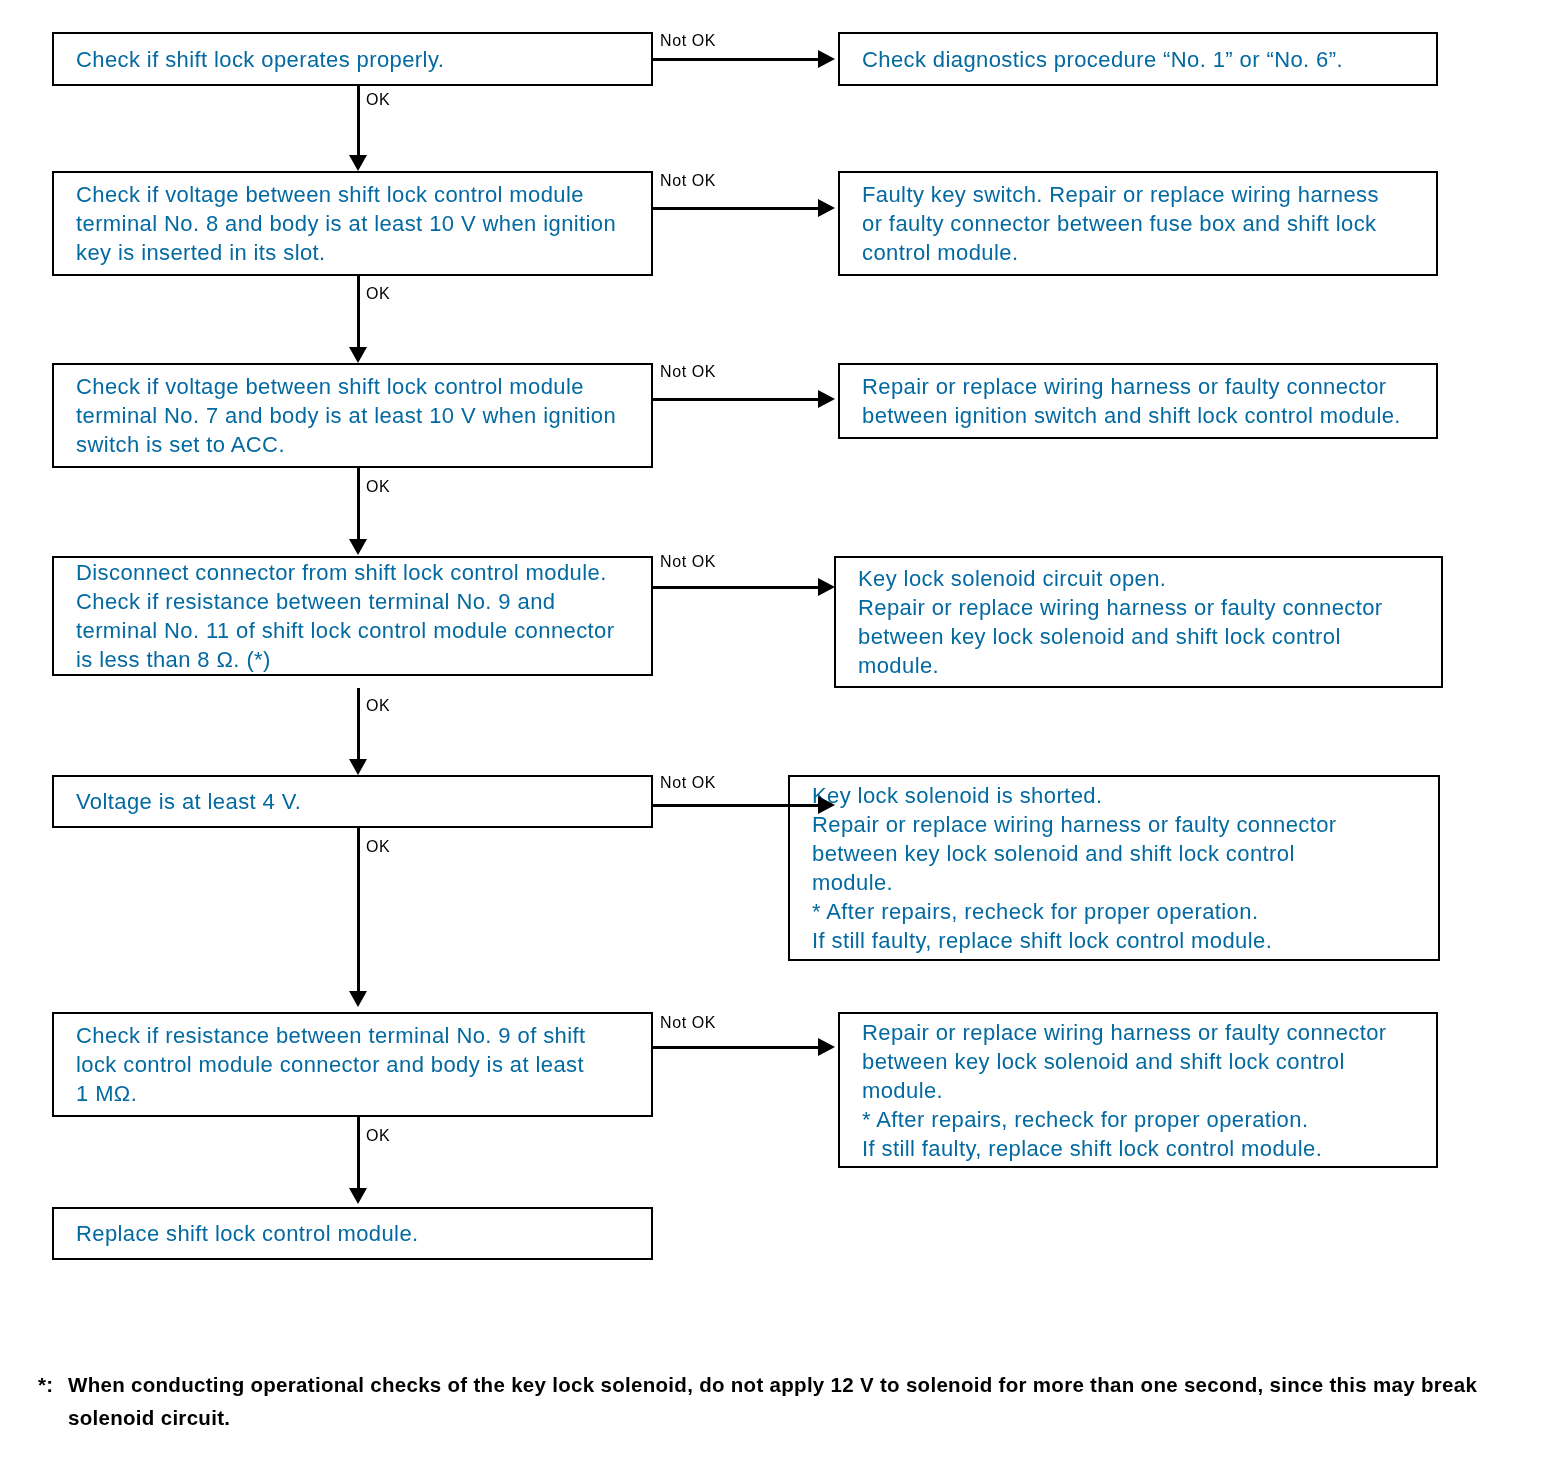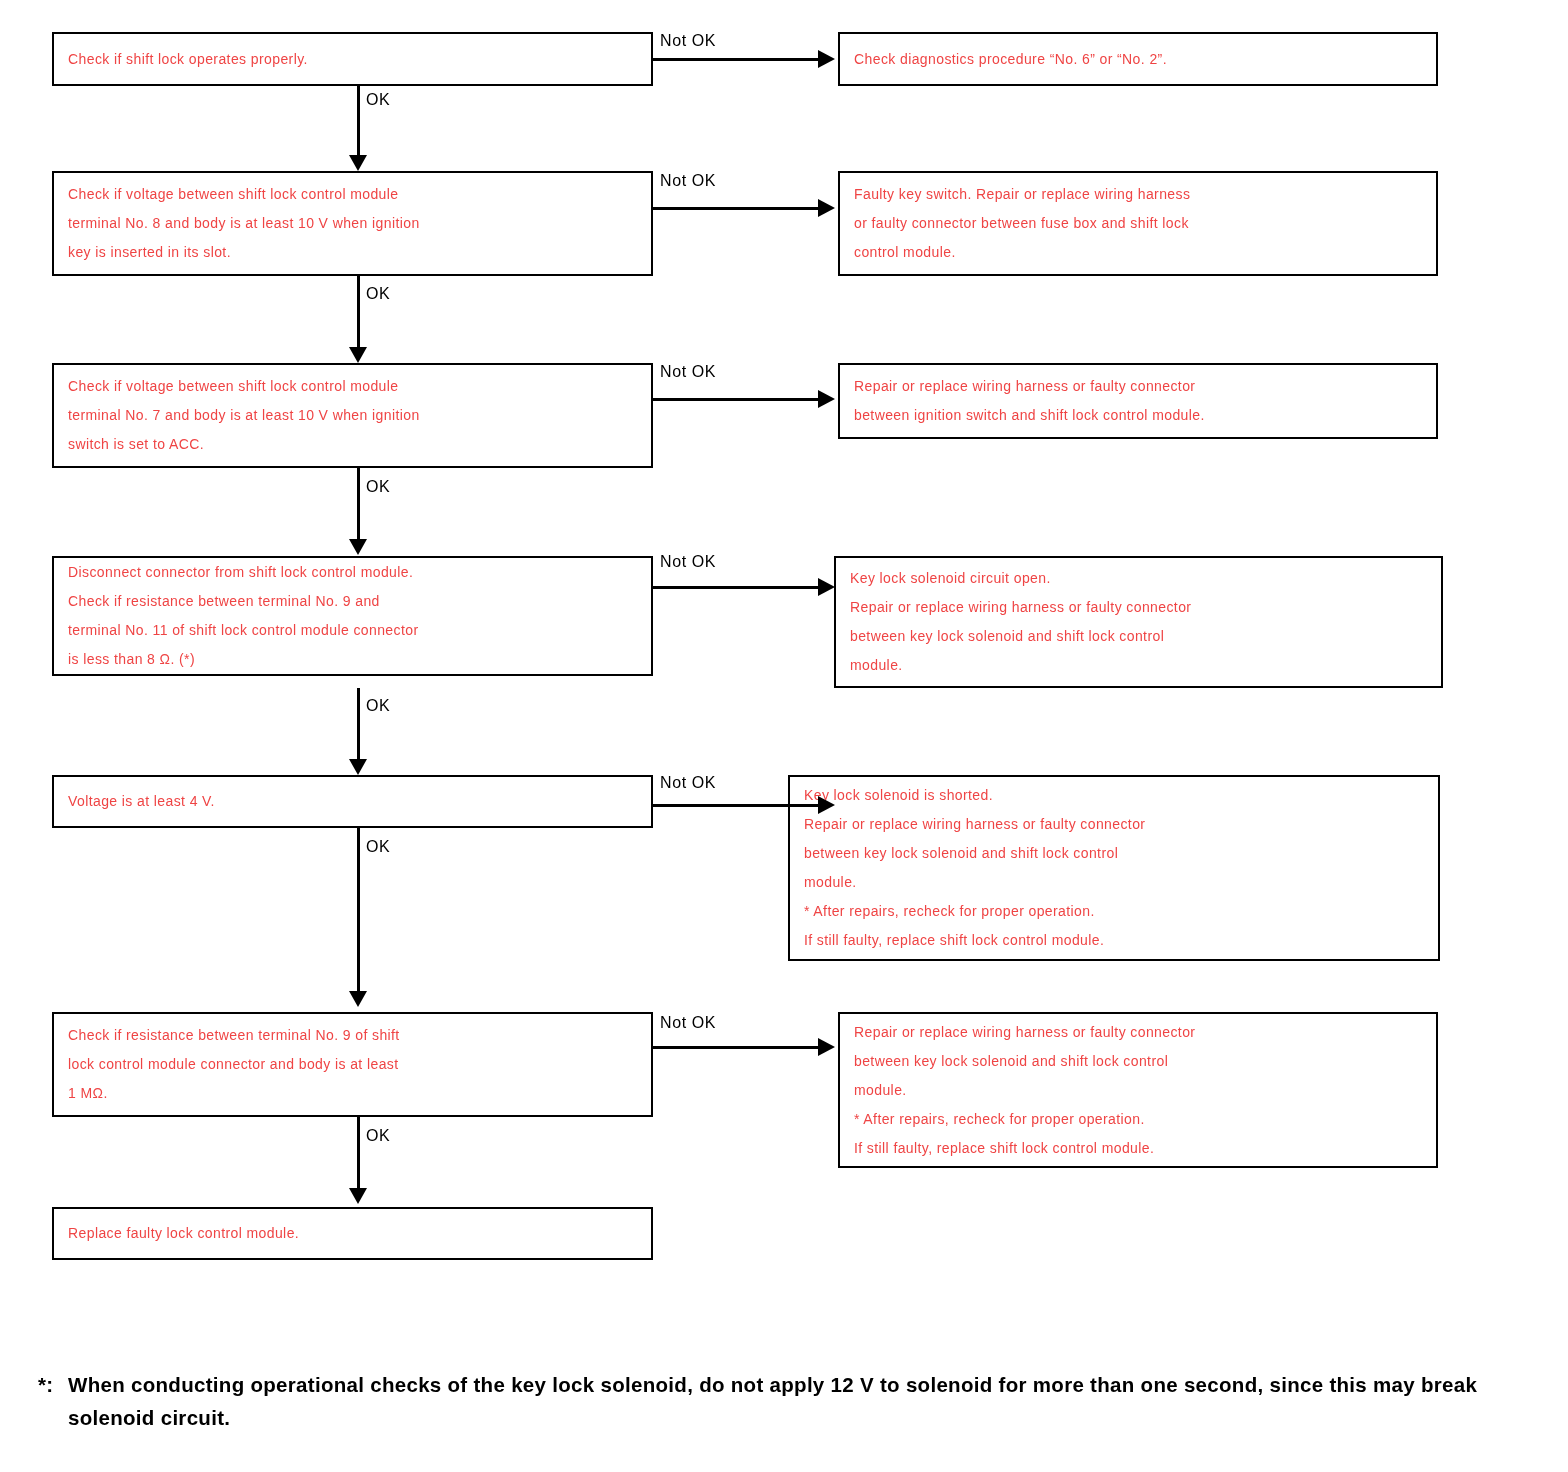--- a/index.html
+++ b/index.html
@@ -24,26 +24,26 @@
   .box {
     position: absolute;
     box-sizing: border-box;
     border: 2px solid #000000;
     background: #ffffff;
     display: flex;
     align-items: center;
   }
   .box .txt {
     display: block;
-    padding: 0 0 0 14px;
-    font-size: 14px;
+    padding: 0 0 0 22px;
+    font-size: 22px;
     line-height: 29px;
     letter-spacing: 0.4px;
     white-space: pre-line;
-    color: #ef4444;
+    color: #0369a1;
   }
 
   
   .vline {
     position: absolute;
     width: 3px;
     background: #000000;
   }
   .hline {
     position: absolute;
@@ -100,21 +100,21 @@
 </style>
 </head>
 <body>
 
 <div id="page">
 
   <div class="box" id="b1" style="left:52px; top:32px; width:601px; height:54px;">
     <span class="txt">Check if shift lock operates properly.</span>
   </div>
   <div class="box" id="r1" style="left:838px; top:32px; width:600px; height:54px;">
-    <span class="txt">Check diagnostics procedure “No. 6” or “No. 2”.</span>
+    <span class="txt">Check diagnostics procedure “No. 1” or “No. 6”.</span>
   </div>
 
   <div class="hline" style="left:653px; top:58px; width:168px;"></div>
   <div class="arrow-right" style="left:818px; top:50px;"></div>
   <div class="edge-label" style="left:660px; top:30px;">Not OK</div>
 
   <div class="vline" style="left:357px; top:86px; height:74px;"></div>
   <div class="arrow-down" style="left:349px; top:155px;"></div>
   <div class="edge-label" style="left:366px; top:89px;">OK</div>
 
@@ -201,21 +201,21 @@
 If still faulty, replace shift lock control module.</span>
   </div>
   <div class="hline" style="left:653px; top:1046px; width:168px;"></div>
   <div class="arrow-right" style="left:818px; top:1038px;"></div>
   <div class="edge-label" style="left:660px; top:1012px;">Not OK</div>
   <div class="vline" style="left:357px; top:1117px; height:76px;"></div>
   <div class="arrow-down" style="left:349px; top:1188px;"></div>
   <div class="edge-label" style="left:366px; top:1125px;">OK</div>
 
   <div class="box" id="b7" style="left:52px; top:1207px; width:601px; height:53px;">
-    <span class="txt">Replace faulty lock control module.</span>
+    <span class="txt">Replace shift lock control module.</span>
   </div>
 
   <div id="footnote">
     <span class="fn-marker">*:</span>
     <span class="fn-body">When conducting operational checks of the key lock solenoid, do not apply 12 V to solenoid for more than one second, since this may break solenoid circuit.</span>
   </div>
 
 </div>
 
 </body></html>

